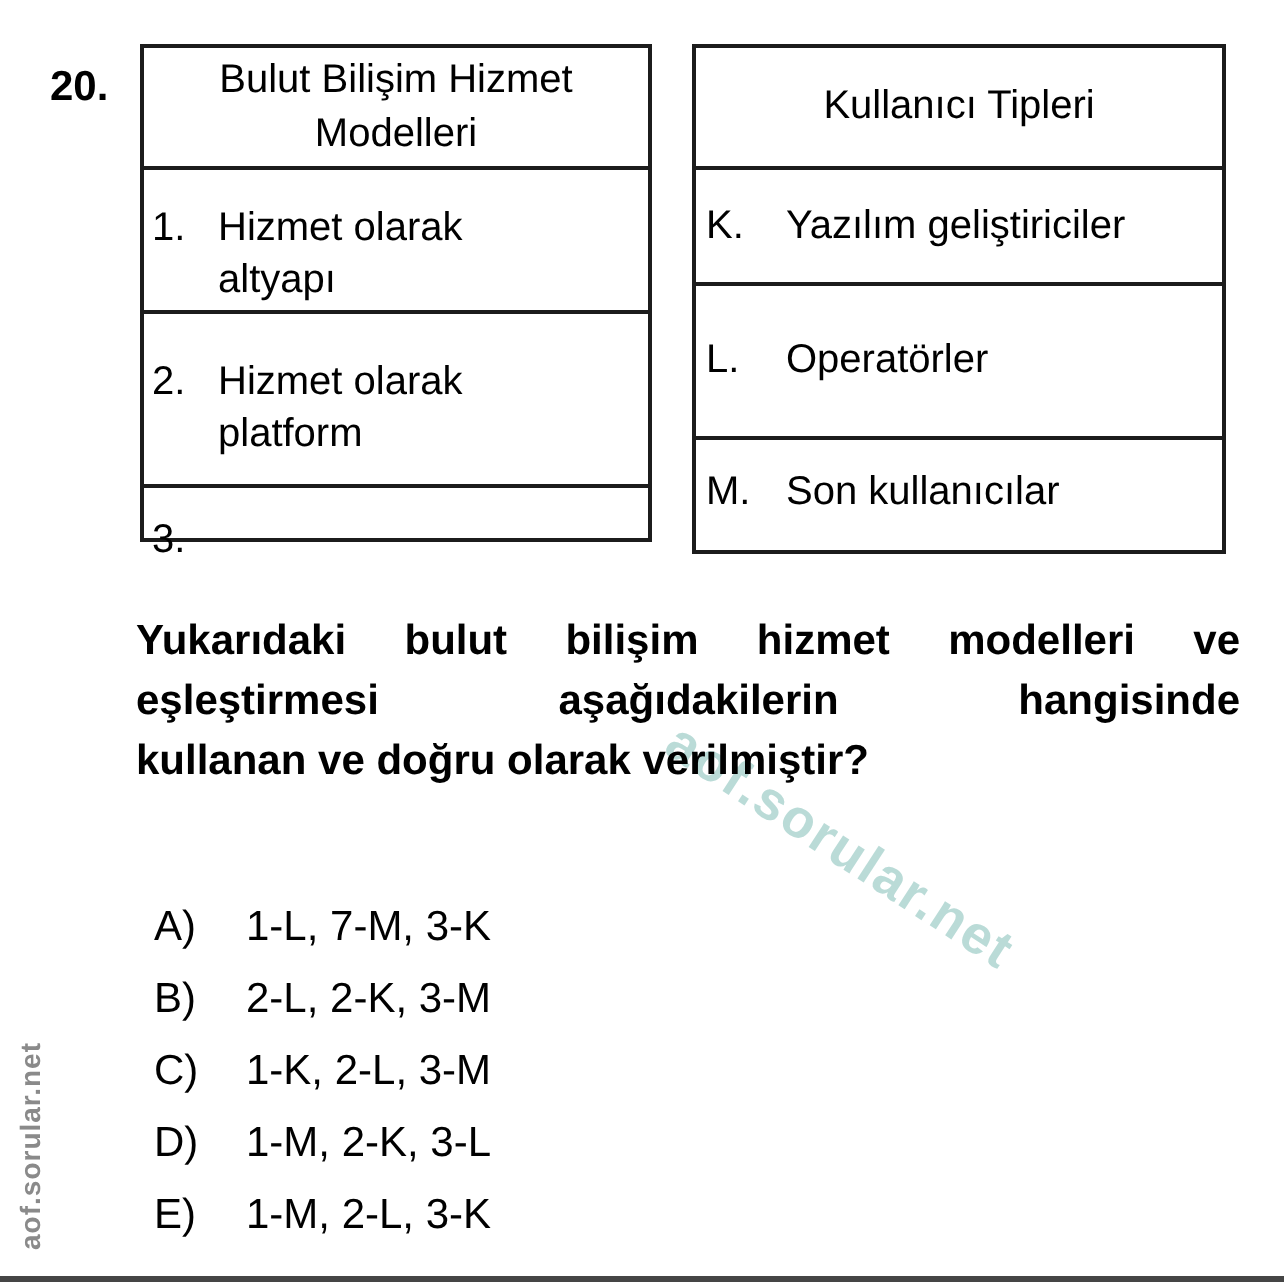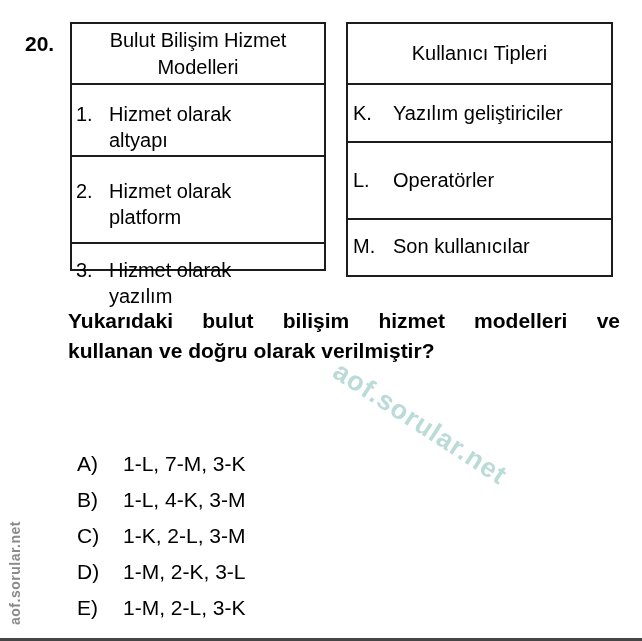--- a/index.html
+++ b/index.html
@@ -107,21 +107,20 @@
     <div class="trow trow-1">
       <span class="tkey">1.</span>
       <span class="tlabel">Hizmet olarak altyapı</span>
     </div>
     <div class="trow trow-2">
       <span class="tkey">2.</span>
       <span class="tlabel">Hizmet olarak platform</span>
     </div>
     <div class="trow trow-3">
       <span class="tkey">3.</span>
-      <span class="tlabel">Hizmet olarak yazılım</span>
     </div>
   </div>
 
   <div class="qtable qtable-right">
     <div class="thead">Kullanıcı Tipleri</div>
     <div class="trow trow-1">
       <span class="tkey">K.</span>
       <span class="tlabel">Yazılım geliştiriciler</span>
     </div>
     <div class="trow trow-2">
@@ -129,31 +128,32 @@
       <span class="tlabel">Operatörler</span>
     </div>
     <div class="trow trow-3">
       <span class="tkey">M.</span>
       <span class="tlabel">Son kullanıcılar</span>
     </div>
   </div>
 
   <div class="question">
     <div class="qline">Yukarıdaki bulut bilişim hizmet modelleri ve</div>
+    <div class="qline">eşleştirmesi aşağıdakilerin hangisinde</div>
     <div class="qline qline-last">kullanan ve doğru olarak verilmiştir?</div>
   </div>
 
   <div class="options">
     <div class="opt">
       <span class="opt-letter">A)</span>
       <span class="opt-value">1-L, 7-M, 3-K</span>
     </div>
     <div class="opt">
       <span class="opt-letter">B)</span>
-      <span class="opt-value">1-L, 4-K, 3-M</span>
+      <span class="opt-value">2-L, 2-K, 3-M</span>
     </div>
     <div class="opt">
       <span class="opt-letter">C)</span>
       <span class="opt-value">1-K, 2-L, 3-M</span>
     </div>
     <div class="opt">
       <span class="opt-letter">D)</span>
       <span class="opt-value">1-M, 2-K, 3-L</span>
     </div>
     <div class="opt">

